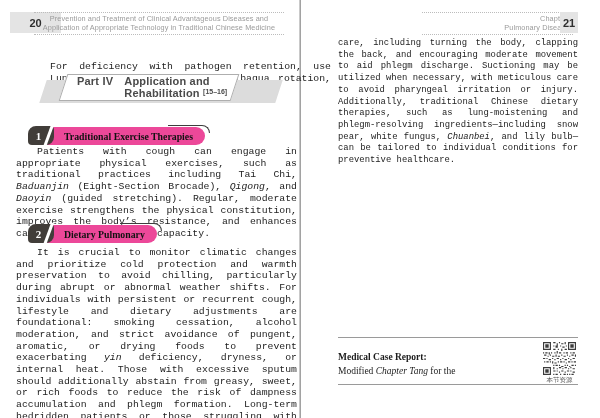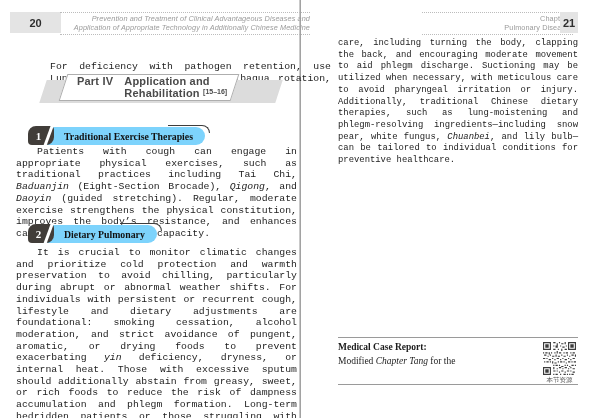--- a/index.html
+++ b/index.html
@@ -20,21 +20,21 @@
     font-size:11px; color:#2e2e2e;
   }
   .pagenum-box.left { left:10px; }
   .pagenum-box.right { left:560px; width:18px;text-align:center; }
   .running-head {
     position:absolute; top:12px; padding:2px 0 2px;
     border-top:1px dotted #bcbcbc; border-bottom:1px dotted #bcbcbc;
     font-family:"Liberation Sans", sans-serif; font-size:7.3px;
     line-height:8.7px; color:#9b9b9b; letter-spacing:0.1px;
   }
-  .running-head.left { left:60px; width:250px; text-align:right;font-style:italic; }
+  .running-head.left { left:34px; width:250px; text-align:center; }
   .running-head.right { left:422px; width:151px; text-align:right; }
   
   .para {
     position:absolute; text-align:justify; color:#1c1c1c;font-family:Liberation Mono, monospace;
   }
   .para.lp { left:16px; width:281px; font-size:9.8px; line-height:11.7px; }
   .para.rp { left:338px; width:240px; font-size:8.9px; line-height:11.7px; }
   .para.indent { text-indent:21px; }
   i { font-style:italic; }
   
@@ -52,21 +52,21 @@
     font-family:"Liberation Sans", sans-serif; font-weight:700;
     font-size:11px; line-height:11.5px; color:#4a4a4a; letter-spacing:0.2px;
   }
   .part-ref {
     font-size:7px; position:relative; top:-0.35em; font-weight:700; letter-spacing:0;
   }
   
   .sec-head { position:absolute; left:28px; height:22px; }
   .sec-pill {
     position:absolute; left:12px; top:1px; height:18px;
-    background:#7dd3fc; border-radius:10px;
+    background:#ec4899; border-radius:10px;
     padding:0 12px 0 24px; display:flex; align-items:center;
     font-weight:bold; font-size:9.8px; white-space:nowrap; color:#111;
   }
   .sec-arc {
     position:absolute; top:-2px; right:-5px; width:42px; height:8px;
     border-top:1.5px solid #3d3d3d; border-right:1.5px solid #3d3d3d;
     border-top-right-radius:9px;
   }
   .sec-badge {
     position:absolute; left:0; top:0; width:26px; height:19px;
@@ -75,21 +75,21 @@
     display:flex; align-items:center; justify-content:center; padding-right:5px;
   }
   .sec-slash {
     position:absolute; left:19px; top:-2px; width:3px; height:24px;
     background:#ffffff; transform:rotate(20deg); z-index:3;
   }
   
   .case-box {
     position:absolute; left:338px; top:337px; width:240px; height:48px;
     border-top:1px solid #9a9a9a; border-bottom:1px solid #9a9a9a;
-    padding-top:3px;
+    padding-top:13px;
   }
   .case-line { font-size:9.5px; line-height:13.5px; color:#1c1c1c; }
   .case-line.bold { font-weight:bold; }
   .qr {
     position:absolute; right:2px; top:4px; width:33px; height:33px; display:block;
   }
   .qr-caption {
     position:absolute; right:2px; top:38px; width:33px; text-align:center;
     font-family:"Liberation Sans", sans-serif; font-size:6.5px; color:#555555;
   }
@@ -100,21 +100,21 @@
 <div class="spread">
 
   <div class="gutter"></div>
 
   <div>
 
     <div class="pagenum-box left">20</div>
 
     <div class="running-head left">
       <div>Prevention and Treatment of Clinical Advantageous Diseases and</div>
-      <div>Application of Appropriate Technology in Additionally Chinese Medicine</div>
+      <div>Application of Appropriate Technology in Traditional Chinese Medicine</div>
     </div>
 
     <p class="para lp" style="top:61px;margin-left:34px;"><span>For deficiency with pathogen retention, use Lung Meridian tonification, Neibagua rotation, and Tianheshui clearing.</span></p>
 
     <div class="part-wrap">
       <div class="part-shadow"></div>
       <div class="part-box"></div>
       <div class="part-text">
         <span>Part IV</span>
         <span>

